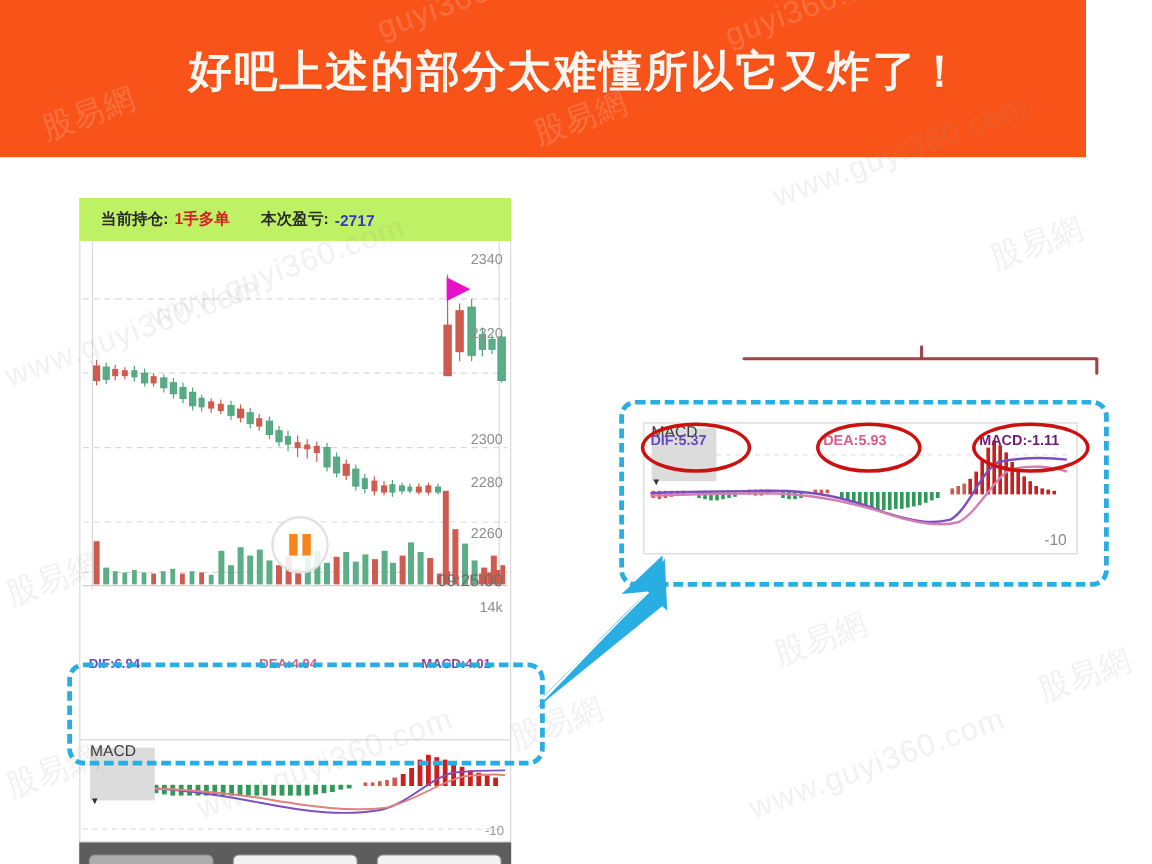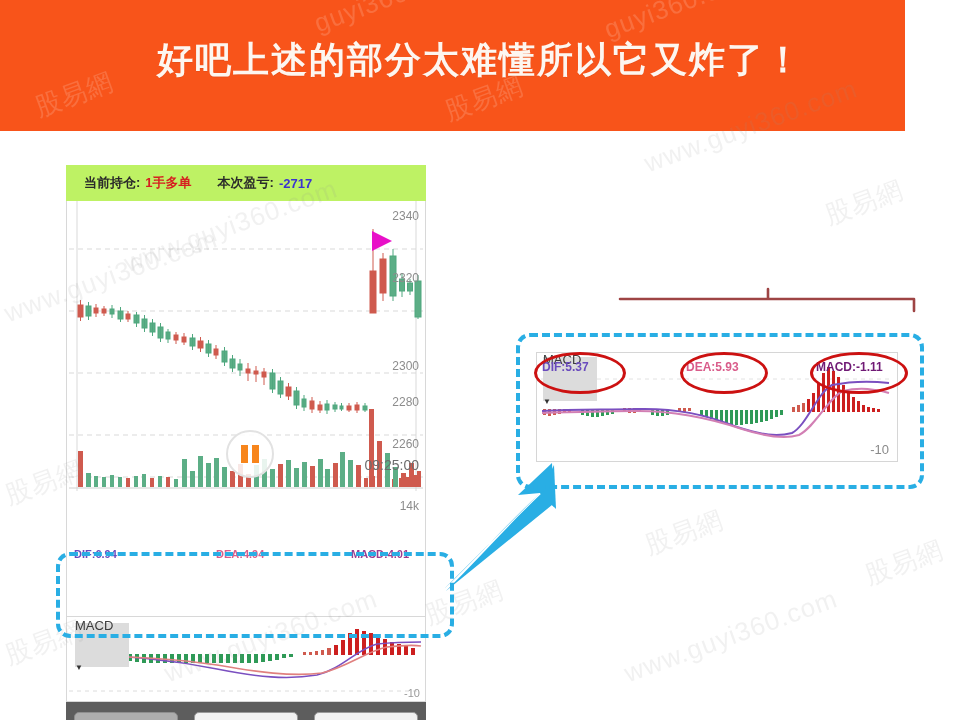--- a/index.html
+++ b/index.html
@@ -31,21 +31,21 @@
     display:flex;align-items:center;
   }
   .app-head .lbl{font-size:13px;color:#2a2a2a;margin-left:18px;font-weight:600;}
   .app-head .v-red{font-size:13px;color:#d62020;font-weight:700;margin-left:5px;}
   .app-head .lbl2{font-size:13px;color:#2a2a2a;margin-left:26px;font-weight:700;}
   .app-head .v-blue{font-size:13px;color:#3b33cf;font-weight:700;margin-left:5px;}
 
   .chart-wrap{position:absolute;left:0;top:36px;width:360px;height:415px;background:#fff;
               border-left:1px solid #d8d8d8;border-right:1px solid #d8d8d8;box-sizing:border-box;text-align:right;}
   .price-lab{position:absolute;right:6px;font-size:12px;color:#8c8c8c;}
-  .time-lab{position:absolute;right:6px;font-size:14px;color:#6d6d6d;}
+  .time-lab{position:absolute;right:6px;font-size:14px;color:#6d6d6d;margin-top:18px;}
   .vol-lab{position:absolute;right:6px;font-size:12px;color:#8c8c8c;}
 
   .pause-btn{
     position:absolute;left:226px;top:440px;width:44px;height:44px;border-radius:50%;
     border:2px solid #e2e2e2;background:rgba(255,255,255,.86);z-index:5;
     display:flex;align-items:center;justify-content:center;gap:4px;
   }
   .pause-btn i{display:block;width:7px;height:18px;background:#f7851b;}
 
   .macd-panel{position:absolute;left:0;top:451px;width:360px;height:86px;background:#fff;

